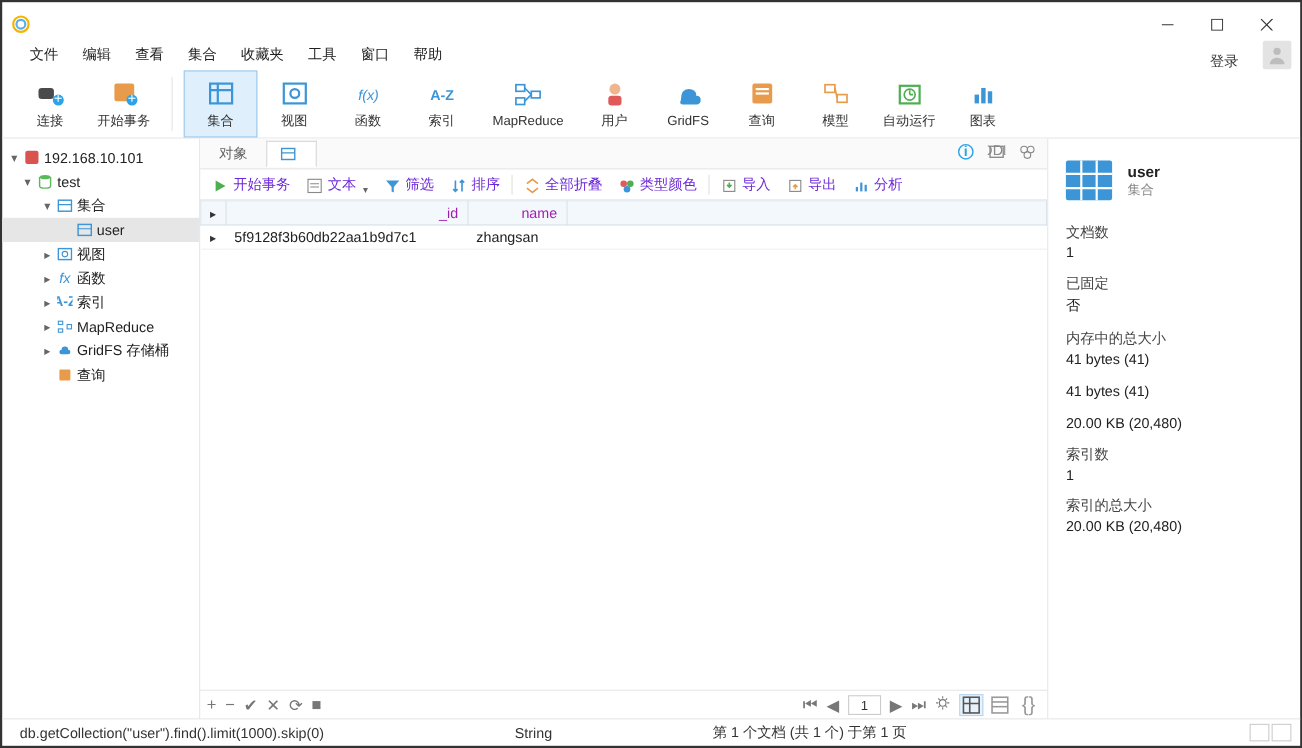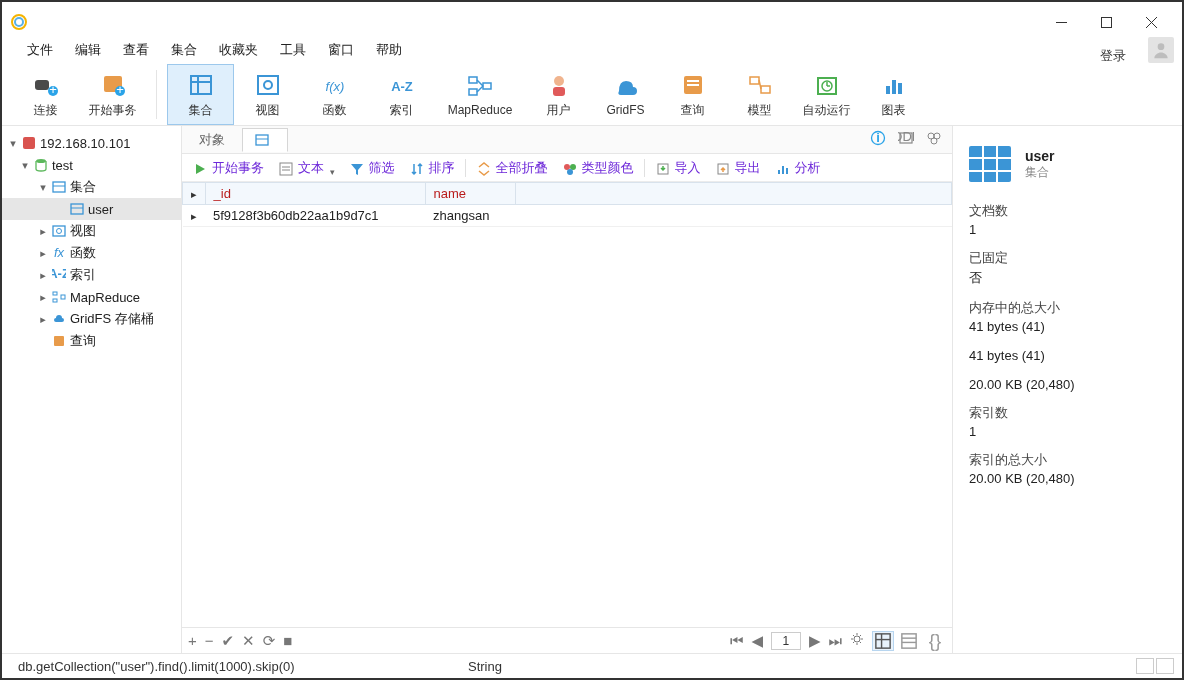--- a/index.html
+++ b/index.html
@@ -55,21 +55,21 @@
   .tabsrow .rest { flex: 1; }
 
   .actionbar { height: 28px; display: flex; align-items: center; border-bottom: 1px solid #ececec; padding: 0 6px; gap: 6px; }
   .abtn { display: flex; align-items: flex-end; gap: 4px; padding: 1px 4px; color: #6d28d9; }
   .abtn svg { width: 16px; height: 16px; }
   .asep { width: 1px; height: 18px; background: #e0e0e0; }
   .drop::after { content: "▾"; font-size: 9px; color: #666; margin-left: 2px; }
 
   .grid { flex: 1; overflow: hidden; }
   table.data { width: 100%; border-collapse: collapse; }
-  table.data th { text-align: left; font-weight: normal; background: #f3f8fd; border: 1px solid #d8e2ec; height: 22px; padding: 0 8px; color: #b91c1c; }
+  table.data th { text-align: right; font-weight: normal; background: #f3f8fd; border: 1px solid #d8e2ec; height: 22px; padding: 0 8px; color: #a21caf; }
   table.data td { border-bottom: 1px solid #f0f0f0; height: 22px; padding: 0 8px; color: #222; }
   .rowptr { width: 14px; text-align: center; }
   .rowptr::before { content: "▸"; font-size: 11px; color: #333; }
   th.col-id { width: 220px; } th.col-name { width: 90px; }
 
   .gridnav { height: 26px; border-top: 1px solid #e6e6e6; display: flex; align-items: center; padding: 0 6px; gap: 8px; color: #555; }
   .gn { color: #777; font-size: 15px; }
   .gn svg { width: 14px; height: 14px; }
   .pginput { width: 30px; height: 18px; border: 1px solid #ccc; text-align: center; font-size: 12px; color: #333; }
   .gridnav .fill { flex: 1; }
@@ -578,19 +578,20 @@
             <div class="v">20.00 KB (20,480)</div>
           </div>
     </div>
   </div>
 
 </div>
 
 <div class="status">
   <span class="cell l">db.getCollection("user").find().limit(1000).skip(0)</span>
   <span class="cell" style="width:180px">String</span>
+  <span class="cell">第 1 个文档 (共 1 个) 于第 1 页</span>
   <span class="corner">
     <span class="cornerbtn"></span>
     <span class="cornerbtn"></span>
   </span>
 </div>
 
 </div>
 
 </body></html>

